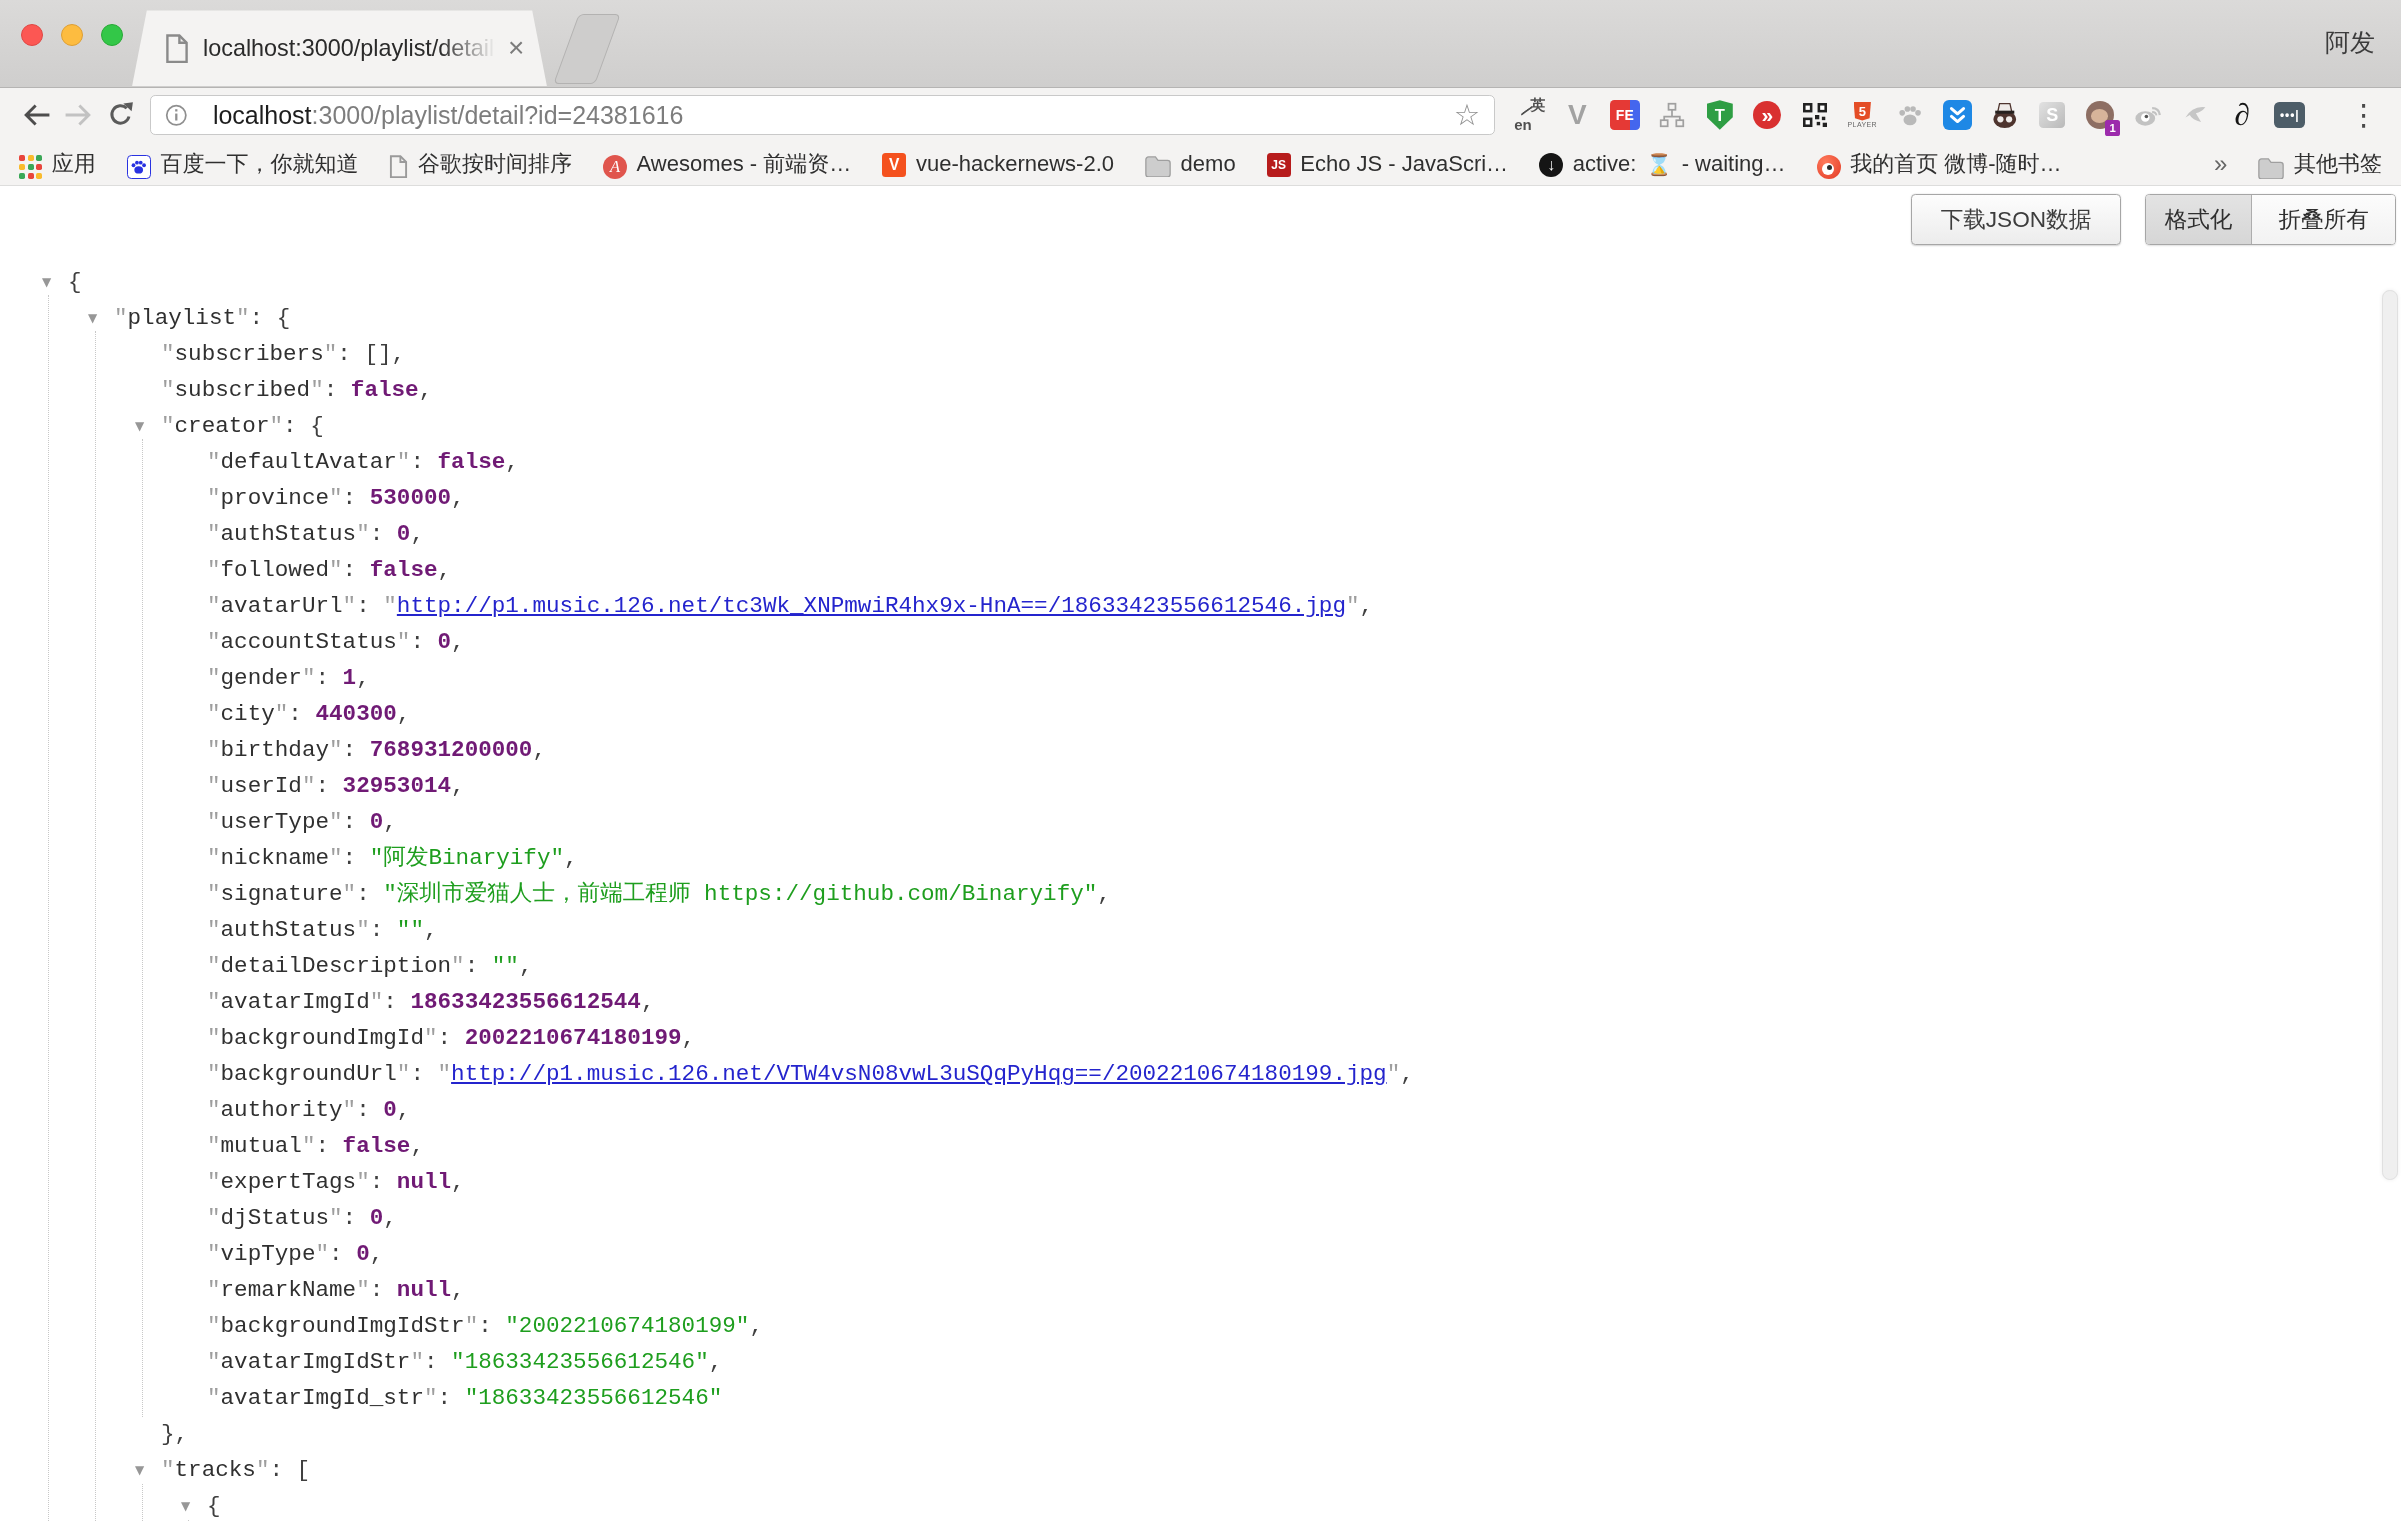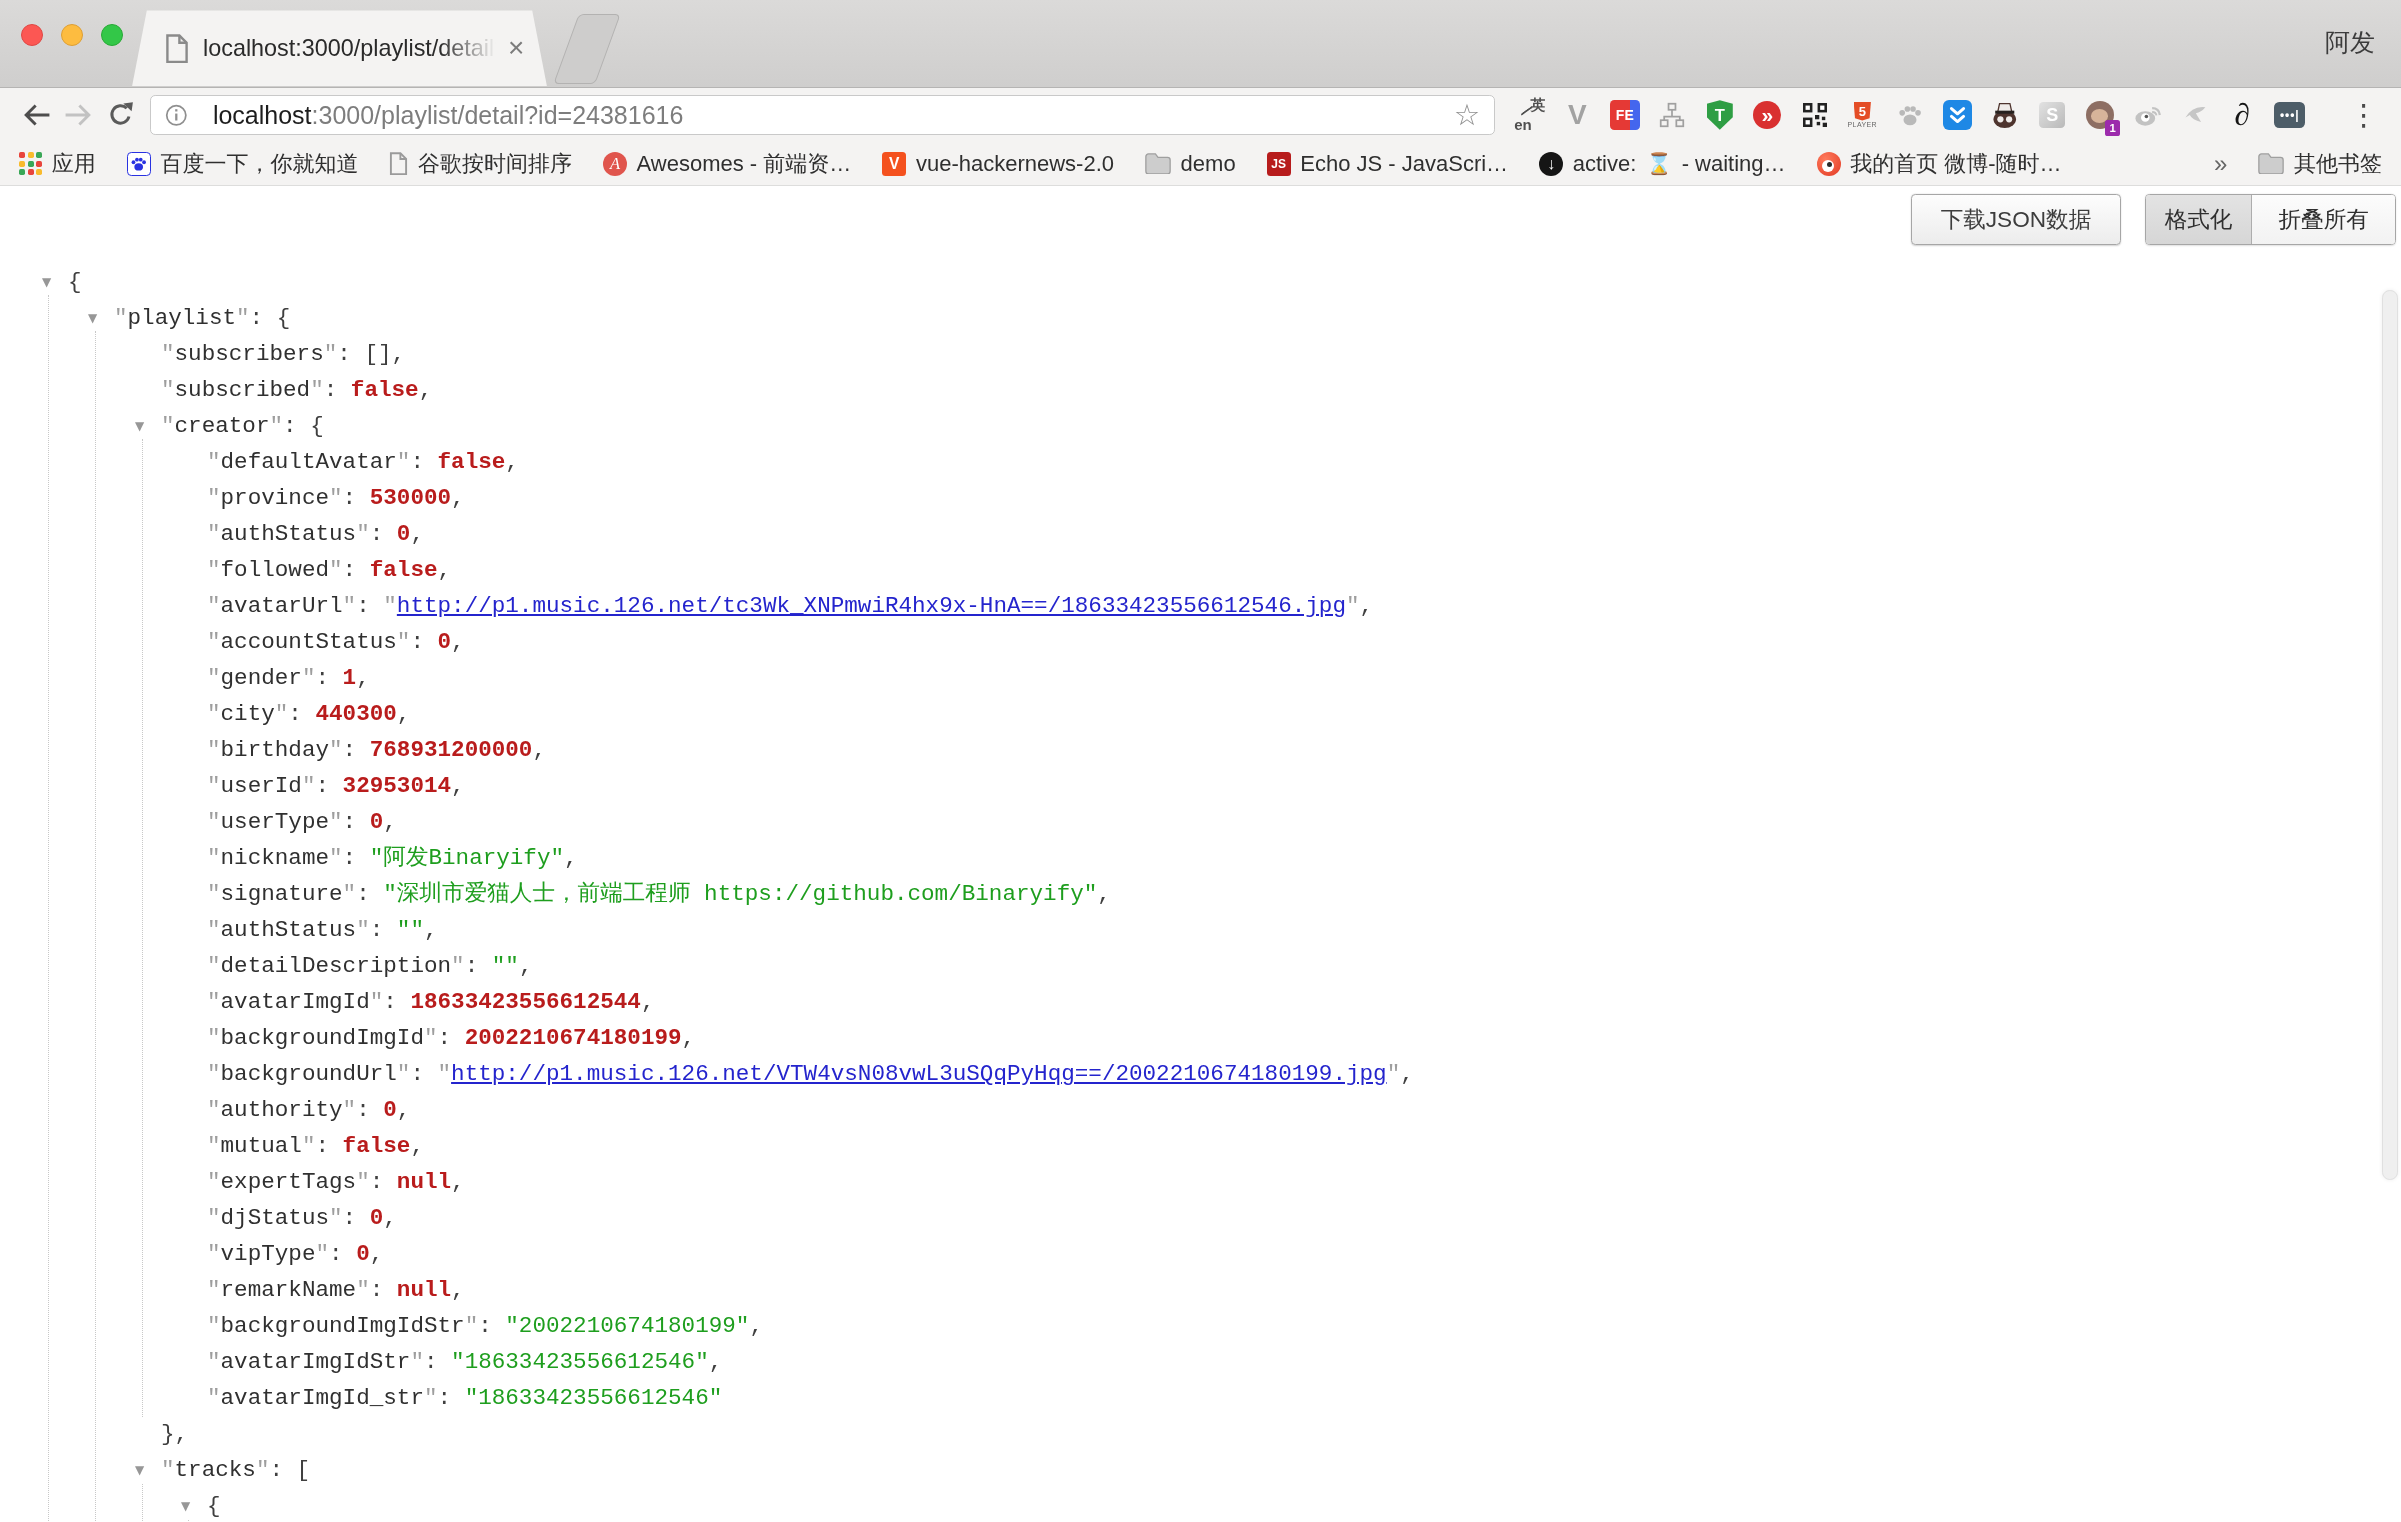--- a/index.html
+++ b/index.html
@@ -48,21 +48,21 @@
   .ext-s{width:26px;height:26px;border-radius:4.3px;background:linear-gradient(135deg,#e2e2e2,#b9b9b9);color:#fff;font-weight:bold;font-size:18px;display:flex;align-items:center;justify-content:center;}
   .ext-monkey{width:28px;height:28px;border-radius:50%;background:#8d6e63;position:relative;}
   .monkey-face{position:absolute;left:5.2px;top:7.8px;width:17.4px;height:14px;border-radius:50%;background:#d7b49a;}
   .ext-badge{position:absolute;right:-5.2px;bottom:-4.3px;width:15.6px;height:15.6px;background:#9c2bac;border-radius:2.6px;color:#fff;font-size:11.3px;font-weight:bold;display:flex;align-items:center;justify-content:center;}
   .ext-d{font-size:31px;font-weight:bold;color:#141414;font-family:"Liberation Serif","DejaVu Serif",serif;}
   .ext-vault{width:33px;height:26px;border-radius:5.2px;background:#4d5d68;color:#fff;font-size:12px;font-weight:bold;display:flex;align-items:center;justify-content:center;letter-spacing:0.9px;}
   .menu-dots{margin-left:17.4px;margin-right:7px;font-size:29.5px;color:#4a4a4a;flex:0 0 auto;}
 
   
   .bookmarks{height:43px;background:#f4f3f2;border-bottom:0.9px solid #ddddDC;display:flex;align-items:center;padding:0 19px;font-size:22px;color:#2f2f2f;gap:31px;flex:0 0 auto;}
-  .bm{display:flex;align-items:center;gap:9.6px;white-space:nowrap;flex:0 0 auto;}
+  .bm{display:flex;align-items:flex-end;gap:9.6px;white-space:nowrap;flex:0 0 auto;}
   .apps-grid{display:grid;grid-template-columns:repeat(3,6px);grid-template-rows:repeat(3,6px);gap:2.6px;}
   .apps-grid i{border-radius:1.7px;}
   .bm-baidu{width:24px;height:24px;background:#fff;border:1.7px solid #2932e1;border-radius:4.3px;display:flex;align-items:center;justify-content:center;box-sizing:border-box;}
   .bm-circle{width:24px;height:24px;border-radius:50%;display:flex;align-items:center;justify-content:center;color:#fff;}
   .bm-awesomes{background:#e0554d;font-family:"Liberation Serif","DejaVu Serif",serif;font-style:italic;font-size:16.5px;}
   .bm-vue{width:24px;height:24px;border-radius:3.5px;background:#f4511e;color:#fff;font-weight:bold;font-size:15.6px;display:flex;align-items:center;justify-content:center;}
   .bm-js{width:24px;height:24px;border-radius:3.5px;background:#b71c1c;color:#fff;font-weight:bold;font-size:12px;display:flex;align-items:center;justify-content:center;}
   .bm-down{background:#151515;font-weight:bold;font-size:16.5px;}
   .bm-weibo{width:24px;height:24px;border-radius:50%;background:radial-gradient(circle at 35% 30%,#ff7a5c,#e23a24);position:relative;}
   .weibo-eye{position:absolute;left:5.2px;bottom:3.5px;width:12px;height:12px;border-radius:50%;background:#fff;}
@@ -80,21 +80,21 @@
   .seg-format{background:linear-gradient(#e3e3e3,#d6d6d6);padding:0 19px;border-right:0.9px solid #adadad;}
   .seg-collapse{background:linear-gradient(#fcfcfc,#f2f2f2);padding:0 26px;}
 
   .json-tree{position:absolute;top:78px;left:0;right:0;height:1263px;font-family:"Liberation Mono","DejaVu Sans Mono",monospace;font-size:22.6px;overflow:hidden;}
   .jline{height:36px;line-height:36px;white-space:nowrap;position:relative;z-index:1;}
   .tri{position:absolute;font-size:12px;color:#979797;line-height:36px;font-family:"DejaVu Sans",sans-serif;}
   .tk-q{color:#9e9e9e;}
   .tk-k{color:#303030;}
   .tk-p{color:#3f3f3f;}
   .tk-s{color:#1e9e1e;}
-  .tk-n{color:#b91c1c;font-weight:bold;}
+  .tk-n{color:#701a75;font-weight:bold;}
   a.tk-l{color:#2424cd;text-decoration:underline;cursor:pointer;}
   .guide{position:absolute;width:0;border-left:1.7px dotted #c8c8c8;z-index:0;}
 
   .scroll-thumb{position:absolute;right:2.6px;top:104px;width:14.8px;height:888px;background:#efefef;border:0.9px solid #e0e0e0;border-radius:7.8px;box-shadow:0 0 4.3px rgba(0,0,0,.07);}
 </style>
 </head>
 <body>
 
 <div class="window">
 

